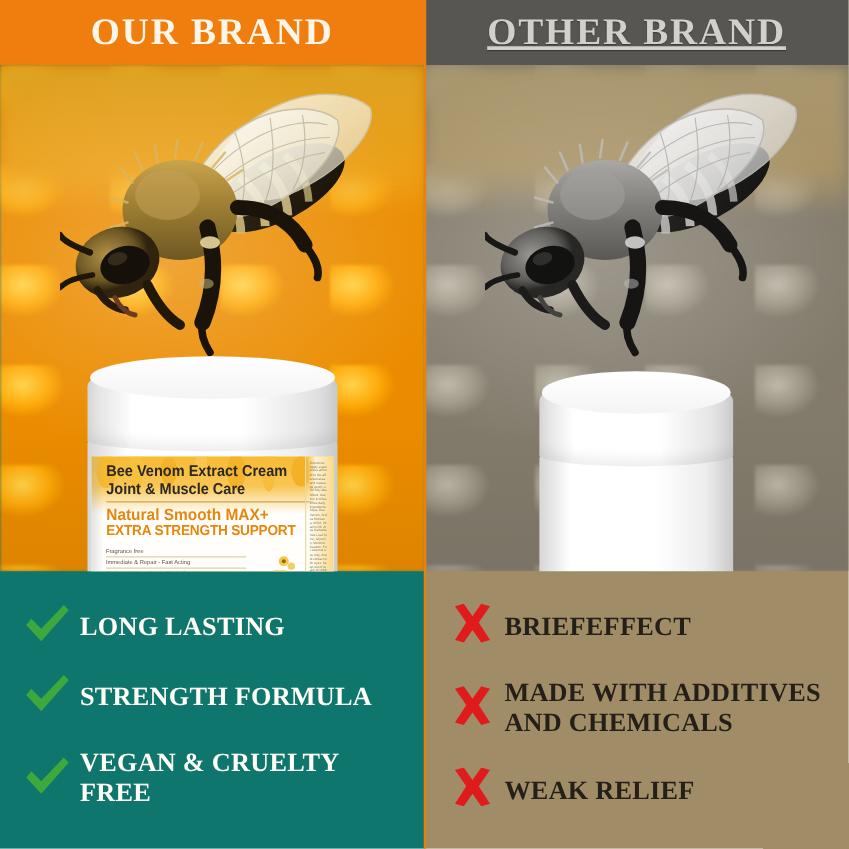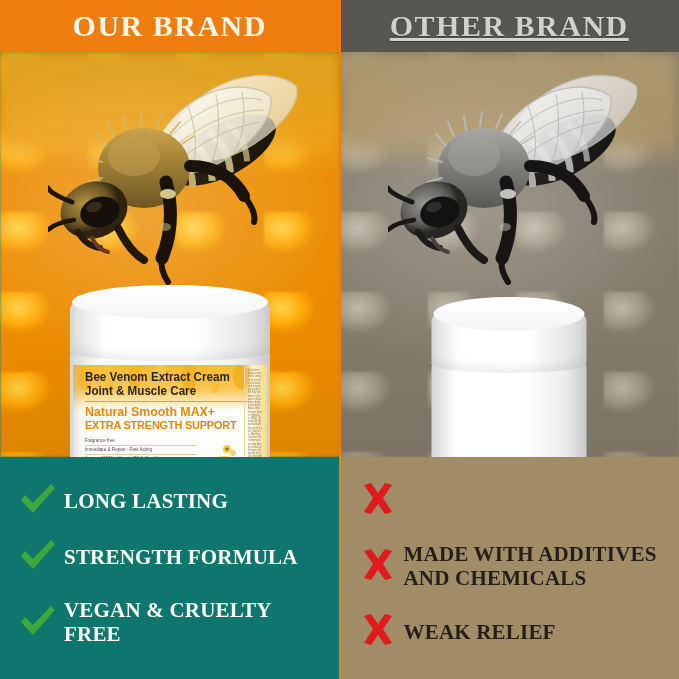--- a/index.html
+++ b/index.html
@@ -601,20 +601,21 @@
     </div>
 
     <div class="list">
 
       <div class="row">
         <div class="mark">
           <svg viewBox="0 0 40 32" xmlns="http://www.w3.org/2000/svg">
             <path d="M6 2 L13 0 L20 10 L27 0 L34 2 L25 15 L34 29 L27 31 L20 21 L13 31 L6 29 L15 15 Z" fill="#E01B1B"></path>
           </svg>
         </div>
+        <div class="row-text">BRIEFEFFECT</div>
       </div>
 
       <div class="row">
         <div class="mark">
           <svg viewBox="0 0 40 32" xmlns="http://www.w3.org/2000/svg">
             <path d="M6 2 L13 0 L20 10 L27 0 L34 2 L25 15 L34 29 L27 31 L20 21 L13 31 L6 29 L15 15 Z" fill="#E01B1B"></path>
           </svg>
         </div>
         <div class="row-text">MADE WITH ADDITIVES AND CHEMICALS</div>
       </div>

